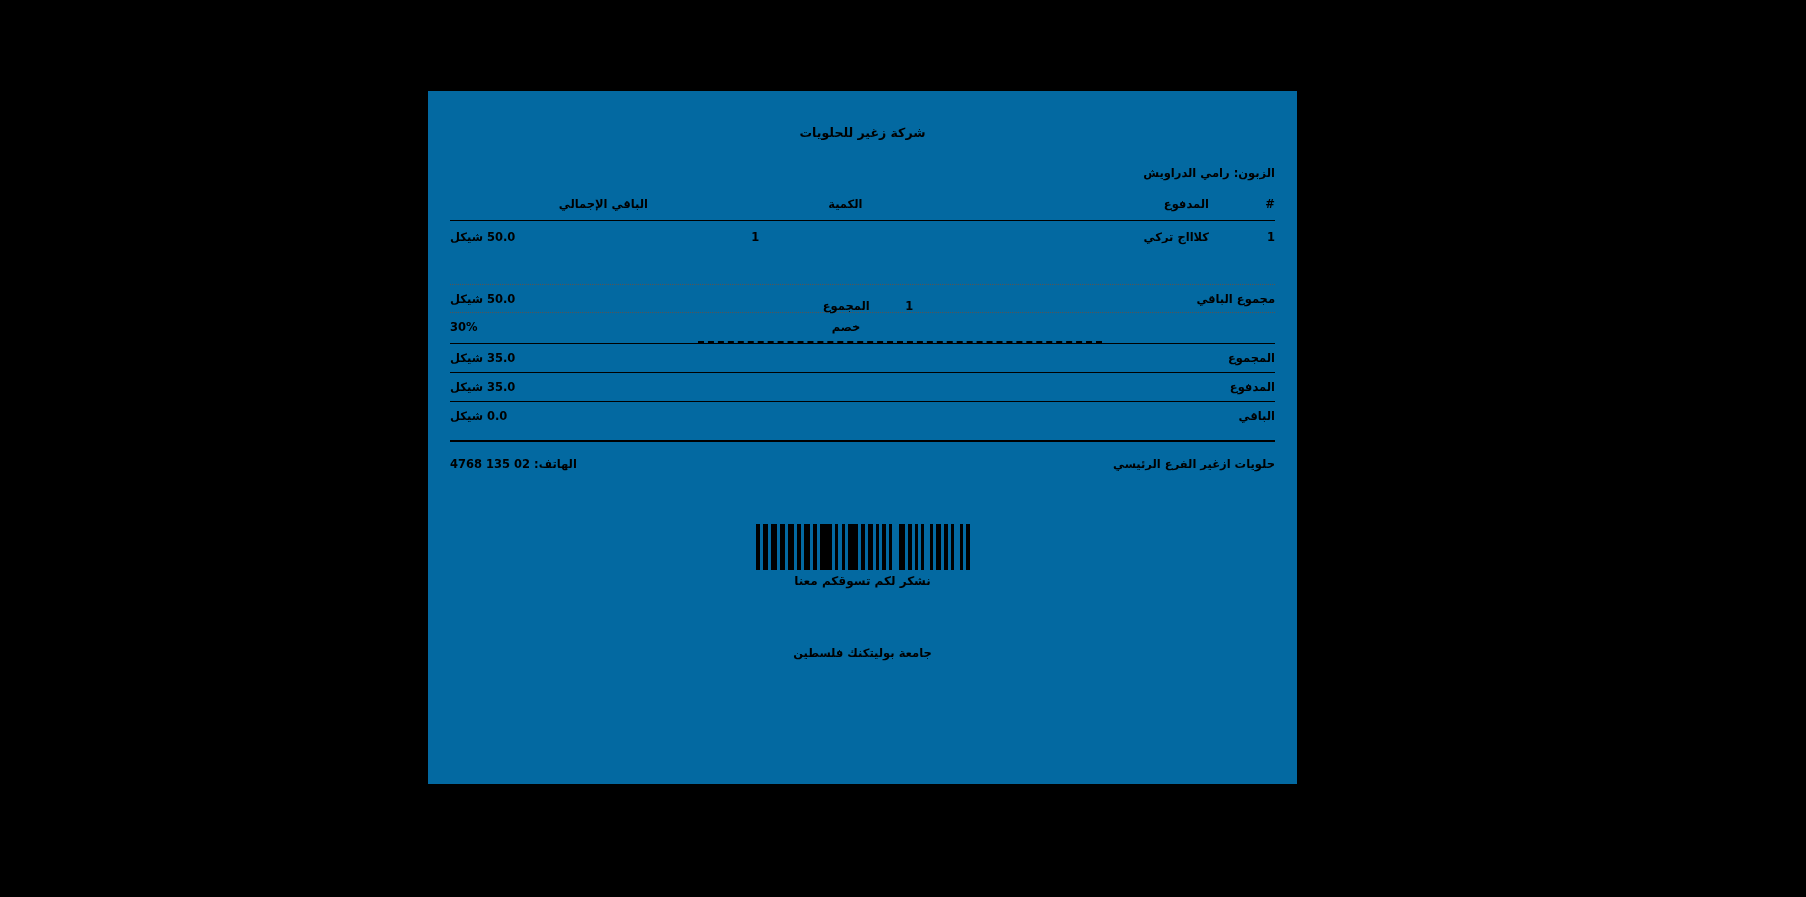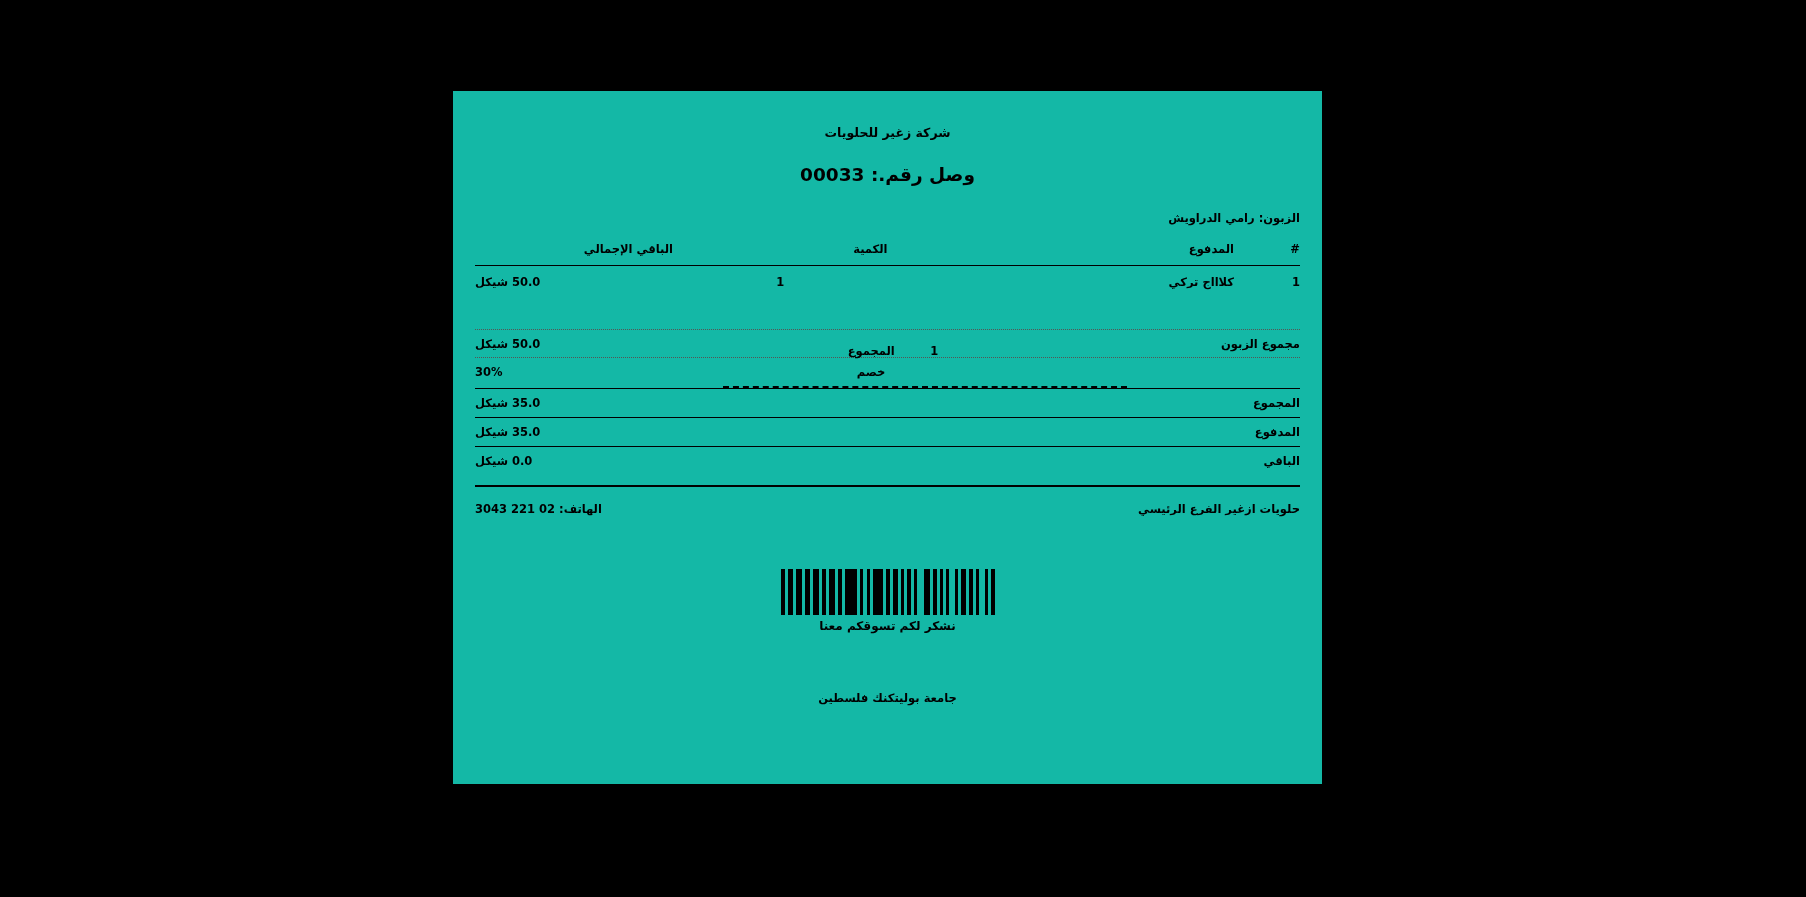--- a/index.html
+++ b/index.html
@@ -15,25 +15,25 @@
   }
   #screen {
     position: relative;
     width: 1806px;
     height: 897px;
     background: #000000;
   }
   
   #receipt {
     position: absolute;
-    left: 453px;
+    left: 428px;
     top: 91px;
     width: 869px;
     height: 693px;
-    background: #14b8a6;
+    background: #0369a1;
     color: #000000;
     box-sizing: border-box;
     padding: 8px;
     overflow: hidden;
   }
   .inner {
     position: absolute;
     left: 22px;
     right: 22px;
     top: 0;
@@ -180,21 +180,20 @@
 </head>
 <body>
 
 <div id="screen">
 
   <div id="receipt">
     <div class="inner">
 
       <div class="store-name center">شركة زغير للحلويات</div>
 
-      <div class="receipt-no center">وصل رقم.: 00033</div>
 
       <div class="meta">
         <div>الزبون: رامي الدراويش</div>
       </div>
 
       <table class="items">
         <thead>
           <tr>
             <th class="col-hash">#</th>
             <th class="col-name">المدفوع</th>
@@ -209,21 +208,21 @@
             <td class="col-qty">1</td>
             <td class="col-total">50.0 شيكل</td>
           </tr>
         </tbody>
       </table>
 
       <div style="height:31px"></div>
       <hr class="rule-dotted">
 
       <div class="sum-row">
-        <div class="sum-label">مجموع الزبون</div>
+        <div class="sum-label">مجموع الباقي</div>
         <div class="sum-mid">
           <span class="mid-num">1</span>
           <span class="mid-lbl">المجموع</span>
         </div>
         <div class="sum-value">50.0 شيكل</div>
       </div>
 
       <hr class="rule-dotted">
 
       <div class="sum-row2">
@@ -255,21 +254,21 @@
         <div class="s2-label">الباقي</div>
         <div class="s2-mid"></div>
         <div class="s2-value">0.0 شيكل</div>
       </div>
 
       <div style="height:10px"></div>
       <hr class="rule-thick">
 
       <div class="footer-line">
         <div>حلويات ازغير الفرع الرئيسي</div>
-        <div>الهاتف: 02 221 3043</div>
+        <div>الهاتف: 02 135 4768</div>
       </div>
 
       <div class="barcode-wrap">
         <span class="barcode" id="barcode"><i style="width: 4px;"></i><i class="g" style="width: 3px;"></i><i style="width: 3px;"></i><i class="g" style="width: 6px;"></i><i style="width: 3px;"></i><i class="g" style="width: 3px;"></i><i style="width: 4px;"></i><i class="g" style="width: 3px;"></i><i style="width: 5px;"></i><i class="g" style="width: 3px;"></i><i style="width: 3px;"></i><i class="g" style="width: 6px;"></i><i style="width: 3px;"></i><i class="g" style="width: 3px;"></i><i style="width: 3px;"></i><i class="g" style="width: 3px;"></i><i style="width: 4px;"></i><i class="g" style="width: 3px;"></i><i style="width: 6px;"></i><i class="g" style="width: 7px;"></i><i style="width: 3px;"></i><i class="g" style="width: 3px;"></i><i style="width: 4px;"></i><i class="g" style="width: 3px;"></i><i style="width: 3px;"></i><i class="g" style="width: 3px;"></i><i style="width: 5px;"></i><i class="g" style="width: 3px;"></i><i style="width: 4px;"></i><i class="g" style="width: 3px;"></i><i style="width: 10px;"></i><i class="g" style="width: 3px;"></i><i style="width: 3px;"></i><i class="g" style="width: 4px;"></i><i style="width: 3px;"></i><i class="g" style="width: 3px;"></i><i style="width: 12px;"></i><i class="g" style="width: 3px;"></i><i style="width: 4px;"></i><i class="g" style="width: 3px;"></i><i style="width: 6px;"></i><i class="g" style="width: 3px;"></i><i style="width: 4px;"></i><i class="g" style="width: 3px;"></i><i style="width: 6px;"></i><i class="g" style="width: 3px;"></i><i style="width: 5px;"></i><i class="g" style="width: 3px;"></i><i style="width: 6px;"></i><i class="g" style="width: 3px;"></i><i style="width: 5px;"></i><i class="g" style="width: 3px;"></i><i style="width: 4px;"></i></span>
       </div>
 
       <div class="thanks">نشكر لكم تسوقكم معنا</div>
 
       <div class="credits">
         <div>جامعة بوليتكنك فلسطين</div>

